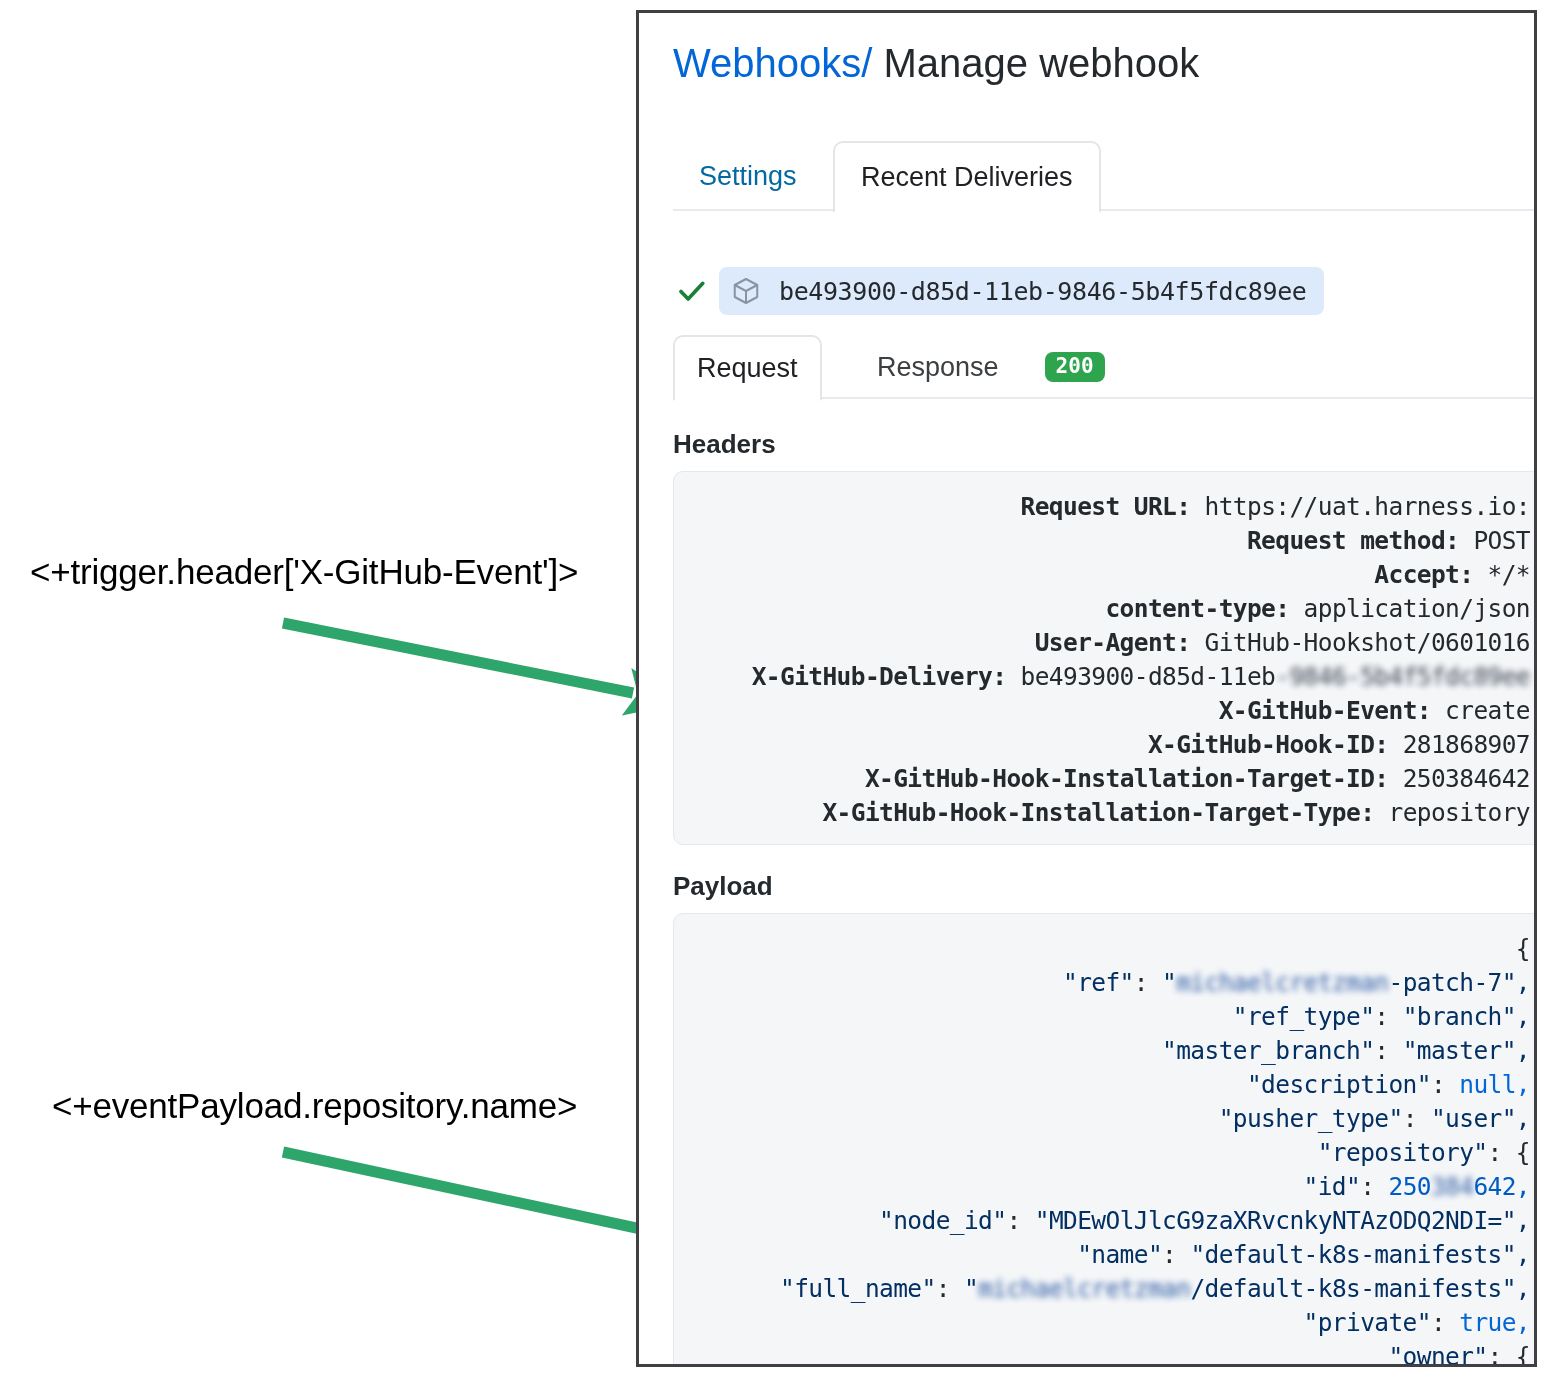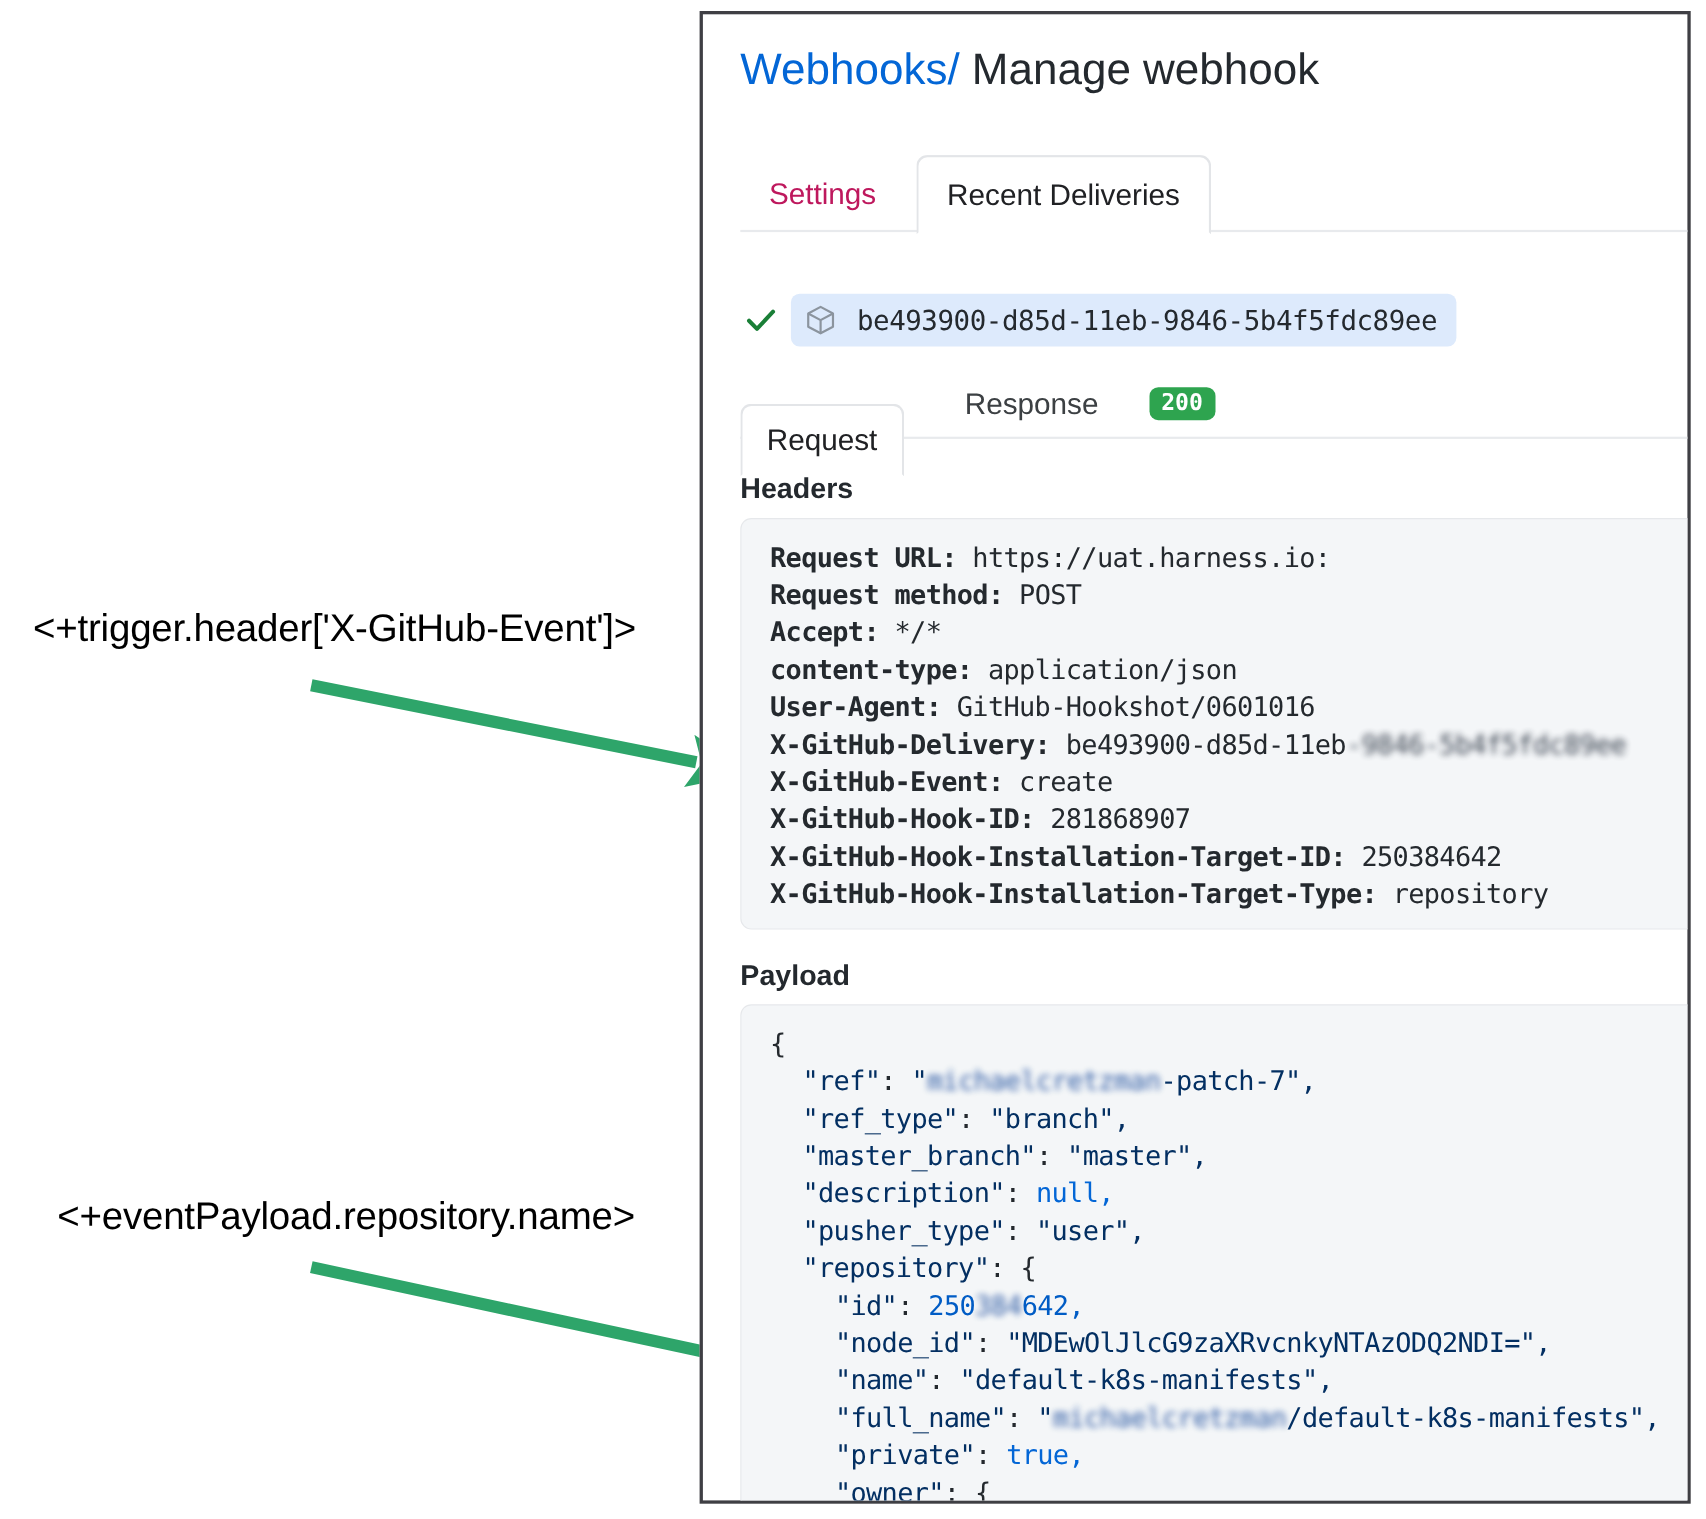--- a/index.html
+++ b/index.html
@@ -83,21 +83,21 @@
     position: absolute;
     top: 0;
     height: 70px;
     line-height: 70px;
     font-size: 27px;
     color: #3c4043;
     padding: 0 26px;
     box-sizing: border-box;
     white-space: nowrap;
   }
-  .tab.tab-inactive { color: #be185d; }
+  .tab.tab-inactive { color: #0369a1; }
   .tab.tab-active {
     color: #202124;
     background: #ffffff;
     border: 2px solid #e3e5e8;
     border-bottom: 2px solid #ffffff;
     border-top-left-radius: 10px;
     border-top-right-radius: 10px;
     height: 72px;
     line-height: 68px;
   }
@@ -164,21 +164,20 @@
     align-items: center;
   }
   .subtab.subtab-active {
     color: #202124;
     background: #ffffff;
     border: 2px solid #e3e5e8;
     border-bottom: 2px solid #ffffff;
     border-top-left-radius: 10px;
     border-top-right-radius: 10px;
     height: 66px;
-    margin-top: 32px;
   }
   .subtab.subtab-inactive { color: #3c4043; gap: 30px; }
   #subtab-request { left: 0; }
   #subtab-response { left: 182px; }
   .status-badge {
     display: inline-block;
     margin-left: 16px;
     background: #2ea44f;
     color: #ffffff;
     font-family: "DejaVu Sans Mono", monospace;
@@ -214,21 +213,21 @@
     font-size: 24.5px;
     line-height: 34px;
     color: #24292e;
     letter-spacing: -0.6px;
     white-space: nowrap;
     overflow: hidden;
   }
   #headers-box { top: 458px; height: 374px; }
   #payload-box { top: 900px; height: 470px; }
 
-  .code-line { height: 34px; }
+  .code-line { height: 34px; text-align: right; }
   .hdr-key { font-weight: bold; color: #24292e; }
   .hdr-val { font-weight: normal; color: #24292e; }
 
   .json-key { color: #032f62; }
   .json-str { color: #032f62; }
   .json-punct { color: #24292e; }
   .json-lit { color: #0366d6; }
   .json-num { color: #005cc5; }
 
   .redacted {

